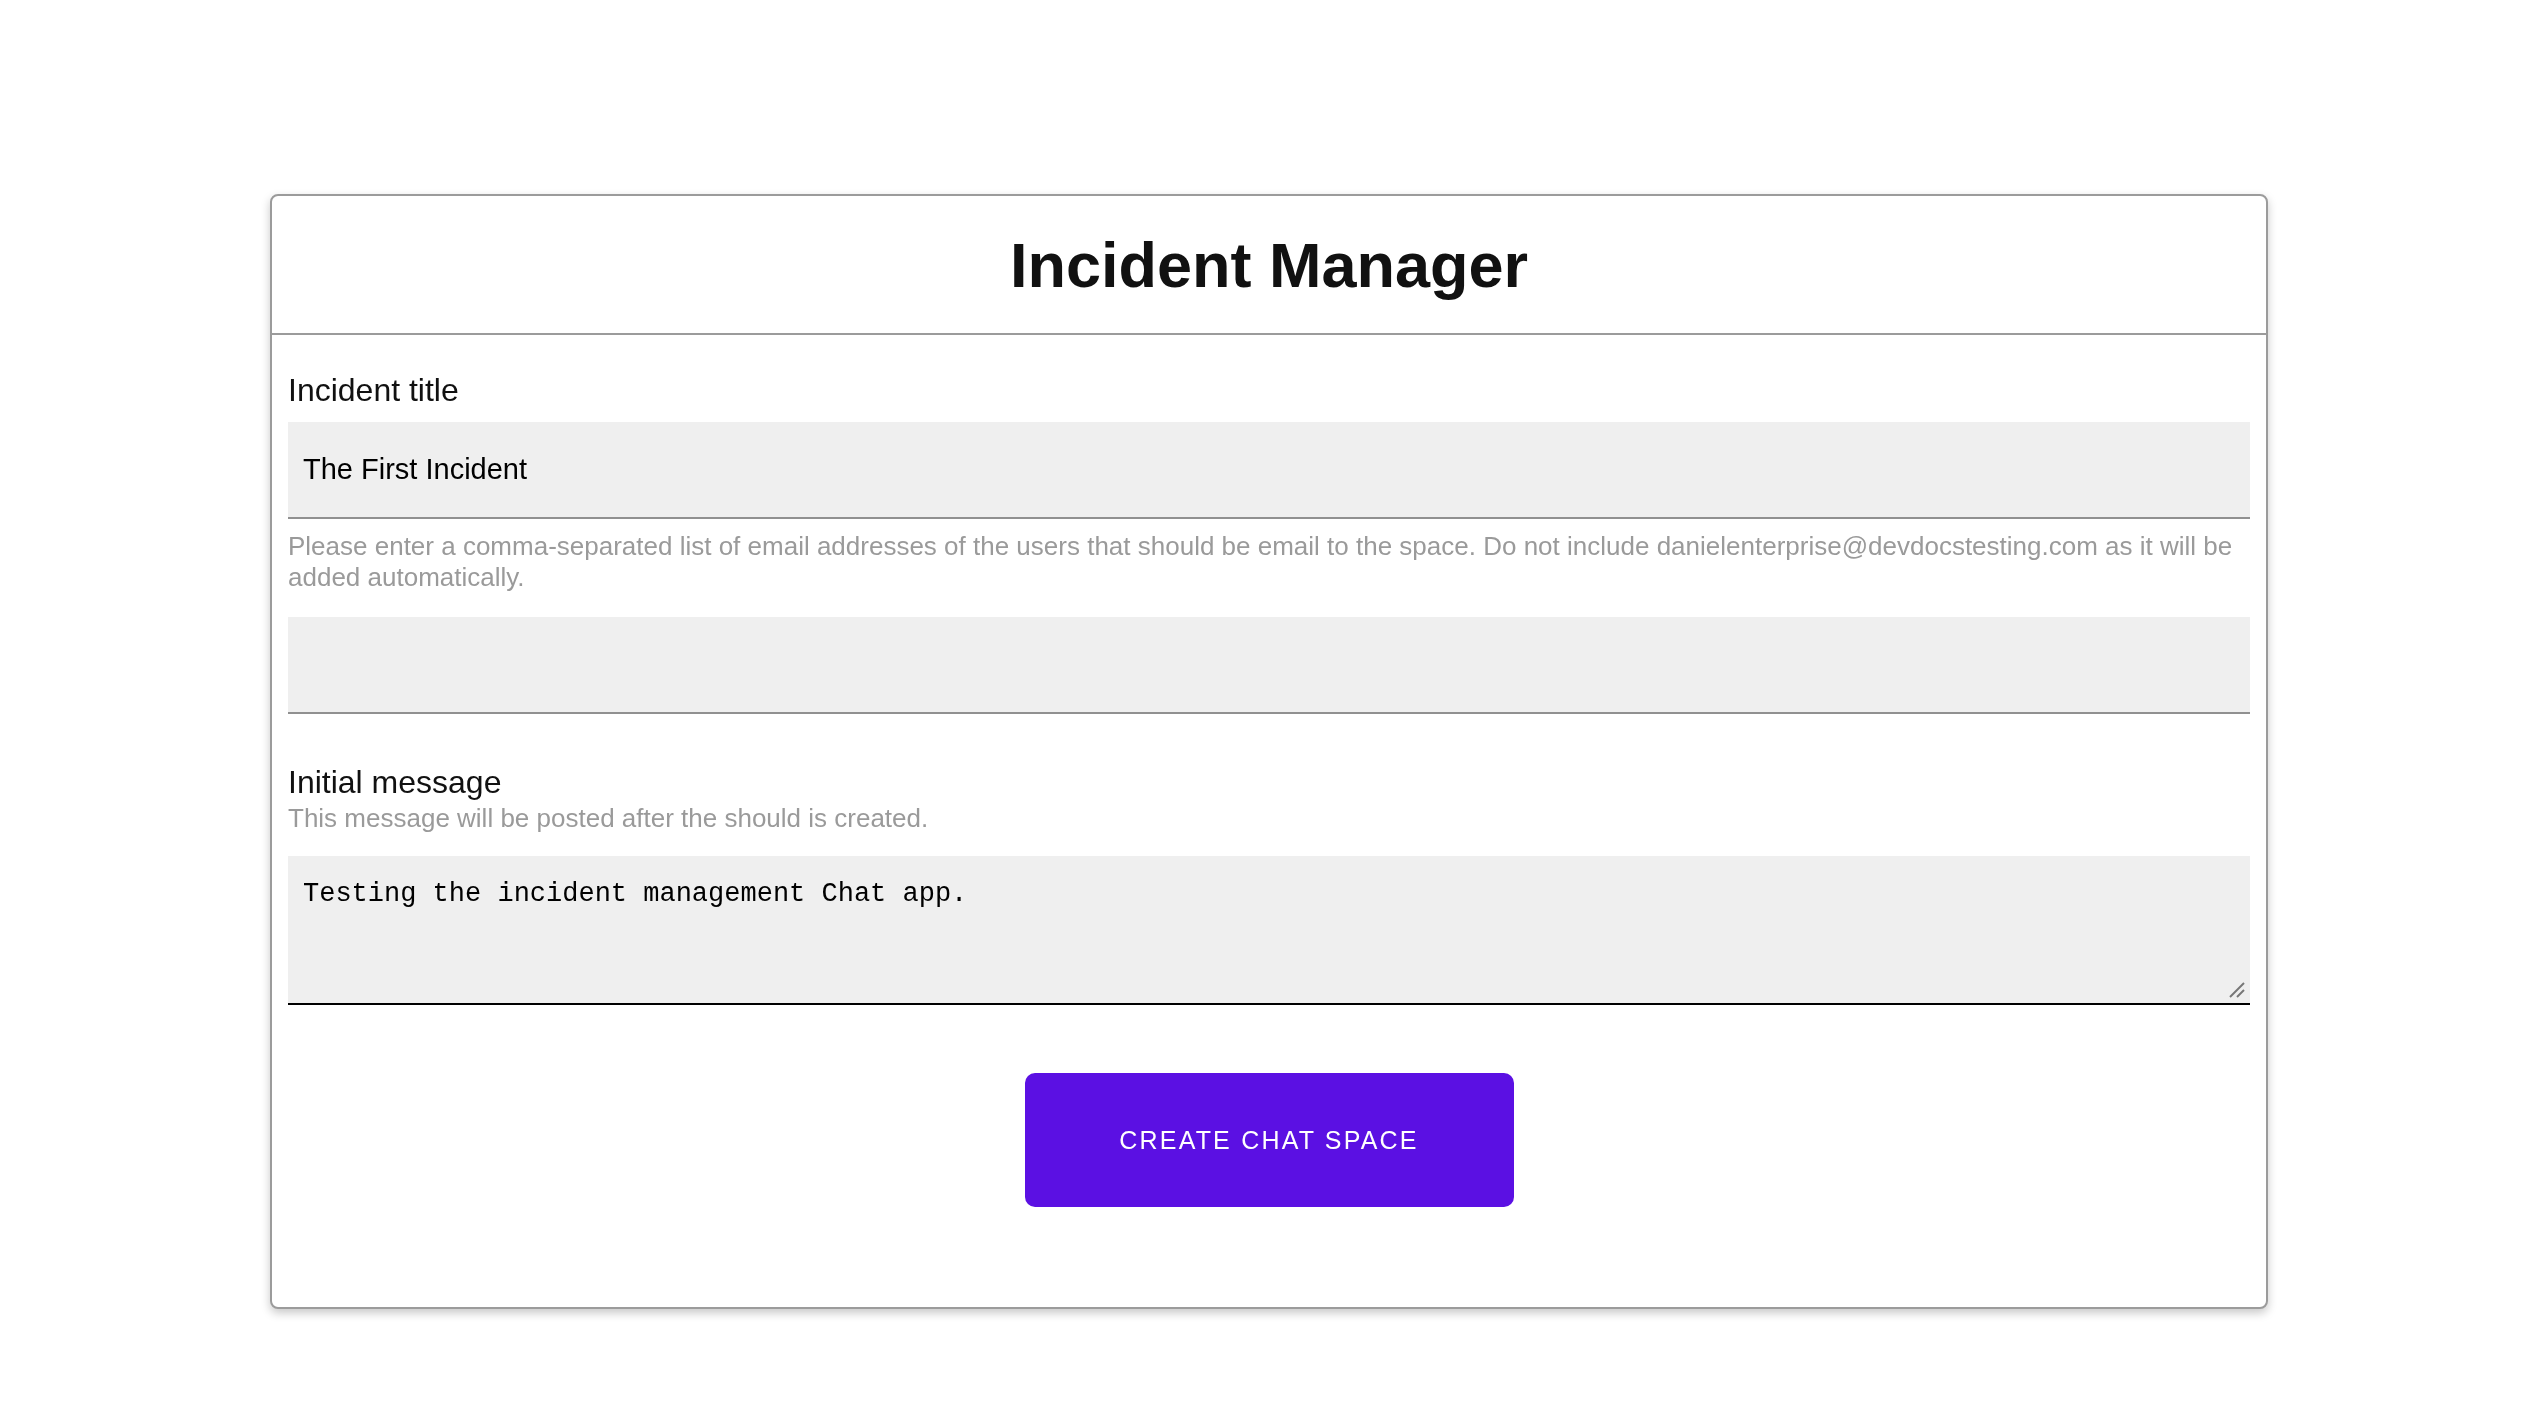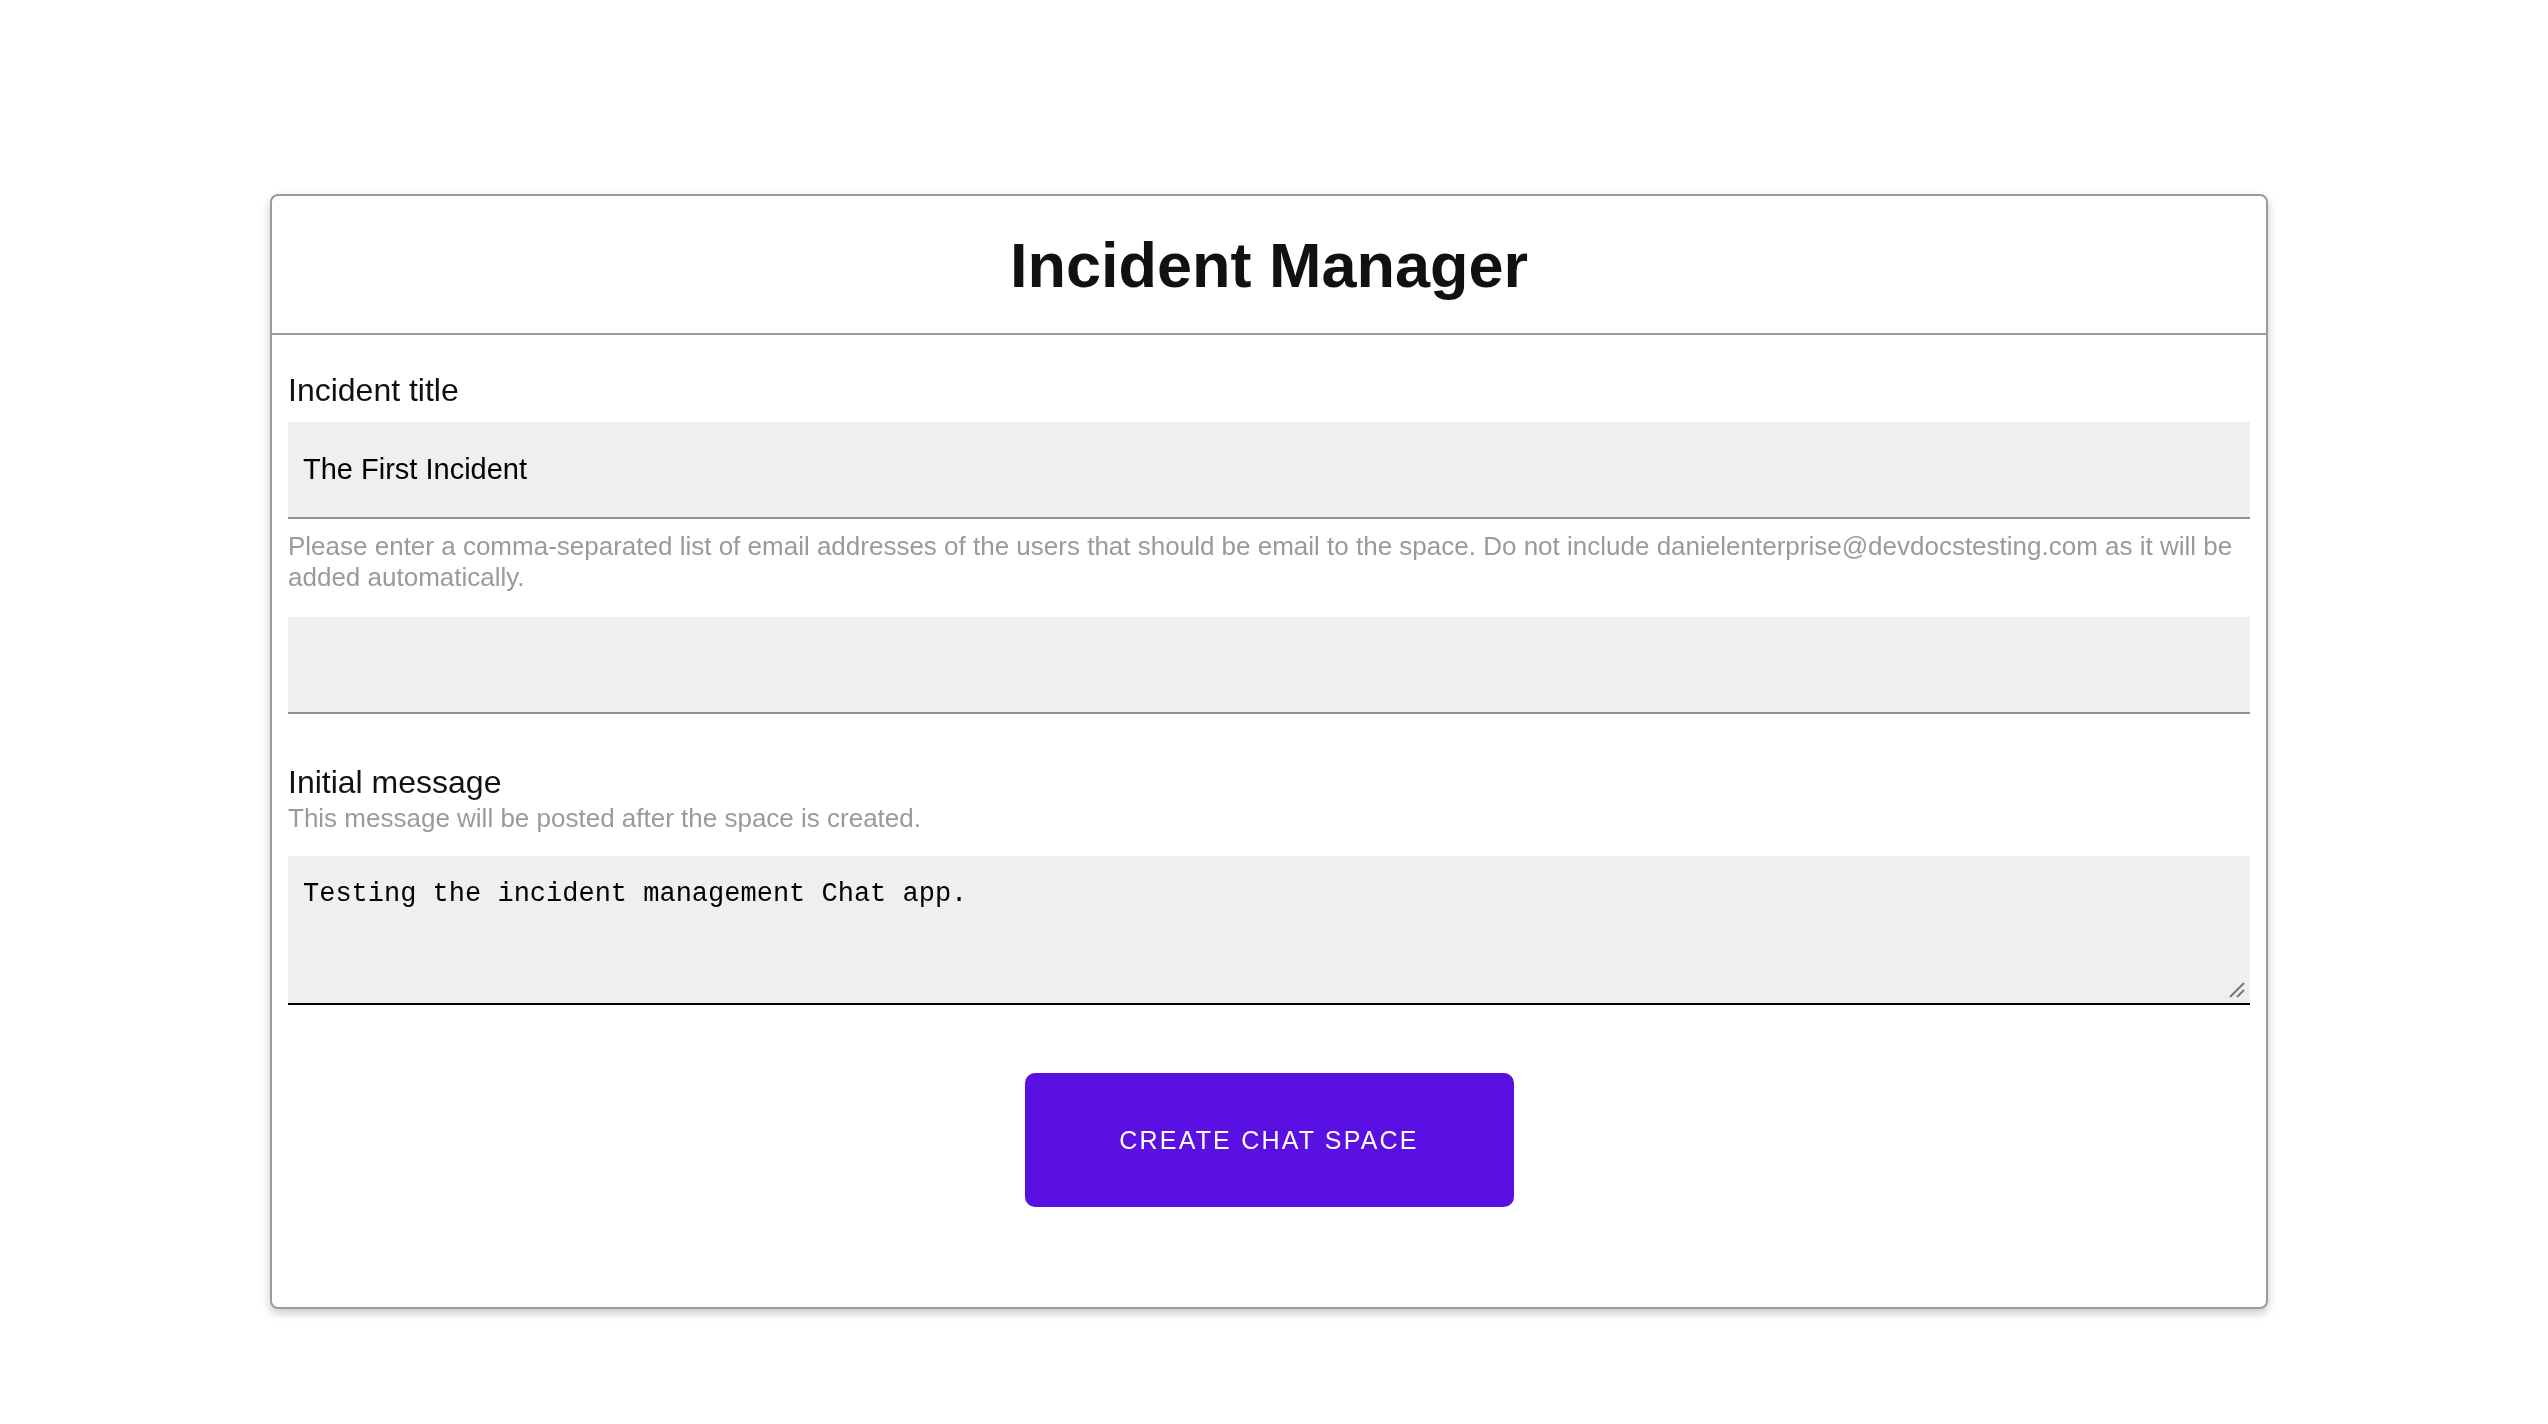--- a/index.html
+++ b/index.html
@@ -121,21 +121,21 @@
 
   <div class="card-body">
 
     <div class="field-label">Incident title</div>
     <input class="text-input" type="text" value="The First Incident" style="">
 
     <div class="helper responders">Please enter a comma-separated list of email addresses of the users that should be email to the space. Do not include danielenterprise@devdocstesting.com as it will be added automatically.</div>
     <input class="text-input responders" type="text" value="" style="">
 
     <div class="field-label message">Initial message</div>
-    <div class="helper message">This message will be posted after the space is created.</div>
+    <div class="helper message">This message will be posted after the should is created.</div>
     <div class="msg-wrap">
       <textarea class="msg-textarea" style="">Testing the incident management Chat app.</textarea>
       <span class="resize-handle">
         <svg width="26" height="26" viewBox="0 0 26 26">
           <line x1="10" y1="24" x2="24" y2="10" stroke="#777777" stroke-width="2"></line>
           <line x1="17" y1="24" x2="24" y2="17" stroke="#777777" stroke-width="2"></line>
         </svg>
       </span>
     </div>
 

